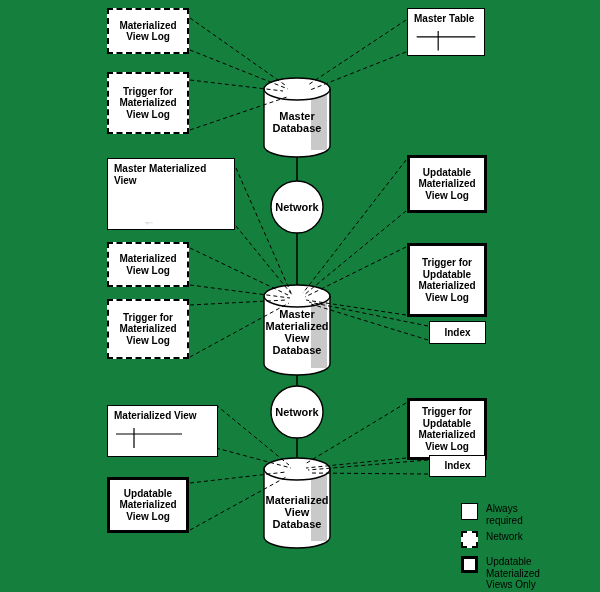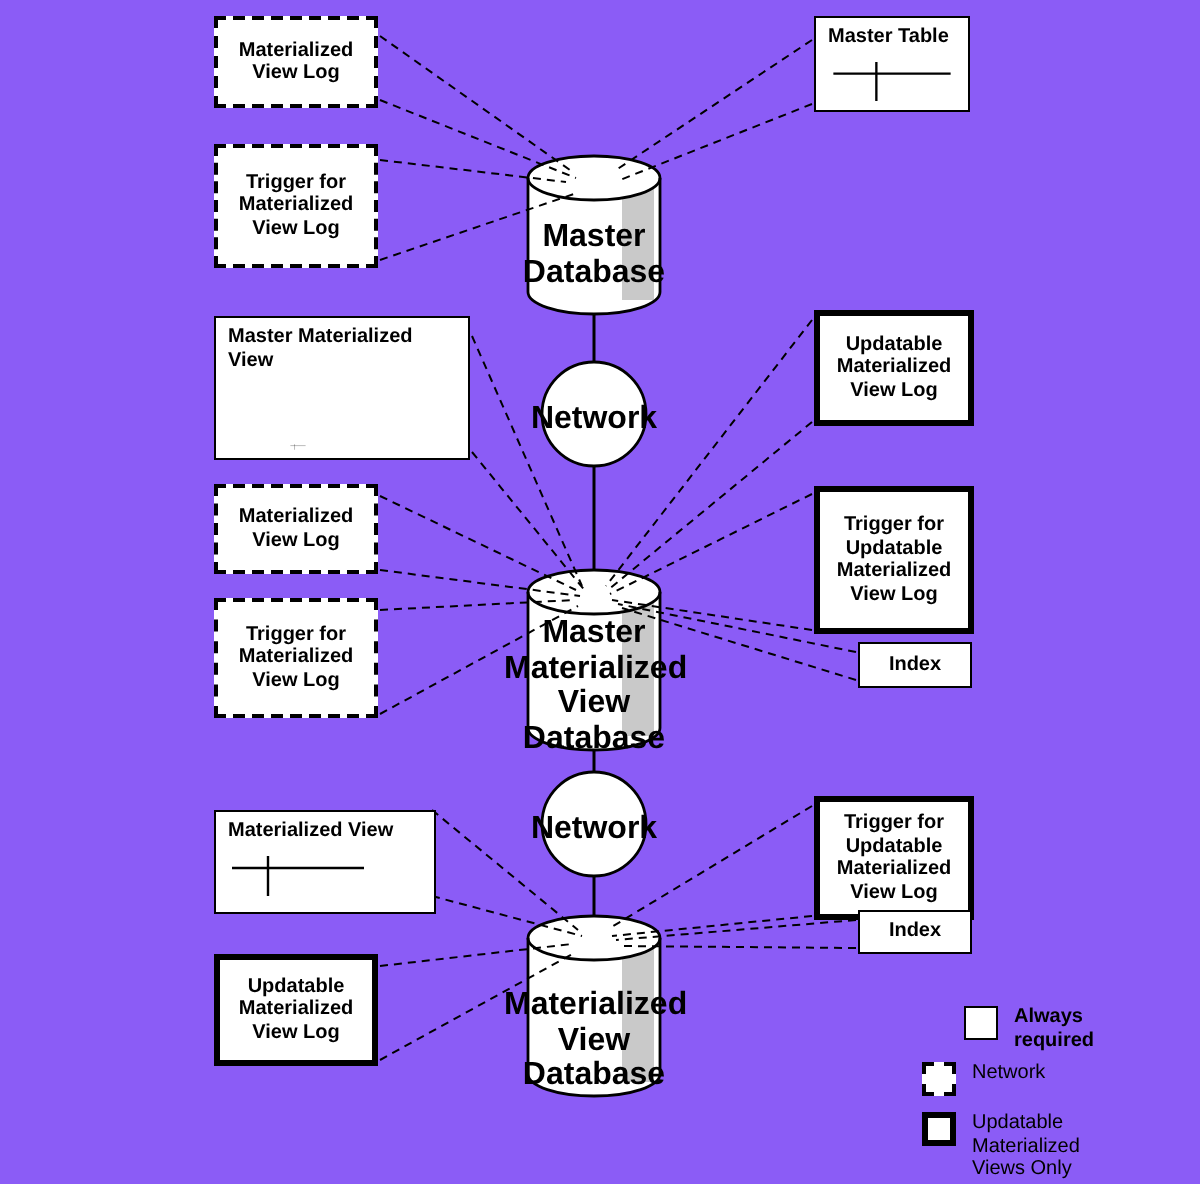--- a/index.html
+++ b/index.html
@@ -1,40 +1,40 @@
 <!DOCTYPE html>
 <html><head>
 <meta charset="utf-8">
 <style>
   * { box-sizing: border-box; }
   html, body { margin: 0; padding: 0; background: #fff; }
   .stage {
     position: relative; width: 600px; height: 592px;
-    background: #8b5cf6; color: #000;
+    background: #15803d; color: #000;
     font-family: "Liberation Sans", sans-serif;
     overflow: hidden;
   }
   .layer { position: absolute; left: 0; top: 0; }
   .box {
     position: absolute; background: #fff;
     display: flex; align-items: center; justify-content: center;
     text-align: center; font-size: 10px; font-weight: bold;
     line-height: 1.15; white-space: pre-line;
   }
   .required  { border: 1px solid #000; }
   .optional  { border: 2px dashed #000; }
   .updatable { border: 3px solid #000; }
   .tablebox {
     flex-direction: column; align-items: flex-start; justify-content: flex-start;
     text-align: left; padding: 4px 6px;
   }
   .tb-glyph { margin-top: 5px; }
   .cyl-label, .net-label {
     position: absolute; width: 90px; text-align: center;
-    font-size: 16px; font-weight: bold; line-height: 1.1; white-space: pre-line;
+    font-size: 11px; font-weight: bold; line-height: 1.1; white-space: pre-line;
   }
   .legend-item { position: absolute; display: flex; align-items: flex-start; }
   .swatch { width: 17px; height: 17px; background: #fff; flex: 0 0 auto; }
   .legend-label { margin-left: 8px; font-size: 10px; line-height: 1.15; white-space: pre-line; }
 </style>
 </head>
 <body>
 
 <div class="stage">
 
@@ -168,21 +168,21 @@
 Materialized
 View
 Database</div>
   <div class="cyl-label" style="left:252px;top:494px;">Materialized
 View
 Database</div>
 
   <div class="net-label" style="left:252px;top:201px;">Network</div>
   <div class="net-label" style="left:252px;top:406px;">Network</div>
 
-  <div class="legend-item" style="left:482px;top:503px;font-weight:bold;">
+  <div class="legend-item" style="left:461px;top:503px;">
     <span class="swatch required"></span>
     <span class="legend-label">Always
 required</span>
   </div>
   <div class="legend-item" style="left:461px;top:531px;">
     <span class="swatch optional"></span>
     <span class="legend-label">Network</span>
   </div>
   <div class="legend-item" style="left:461px;top:556px;">
     <span class="swatch updatable"></span>

